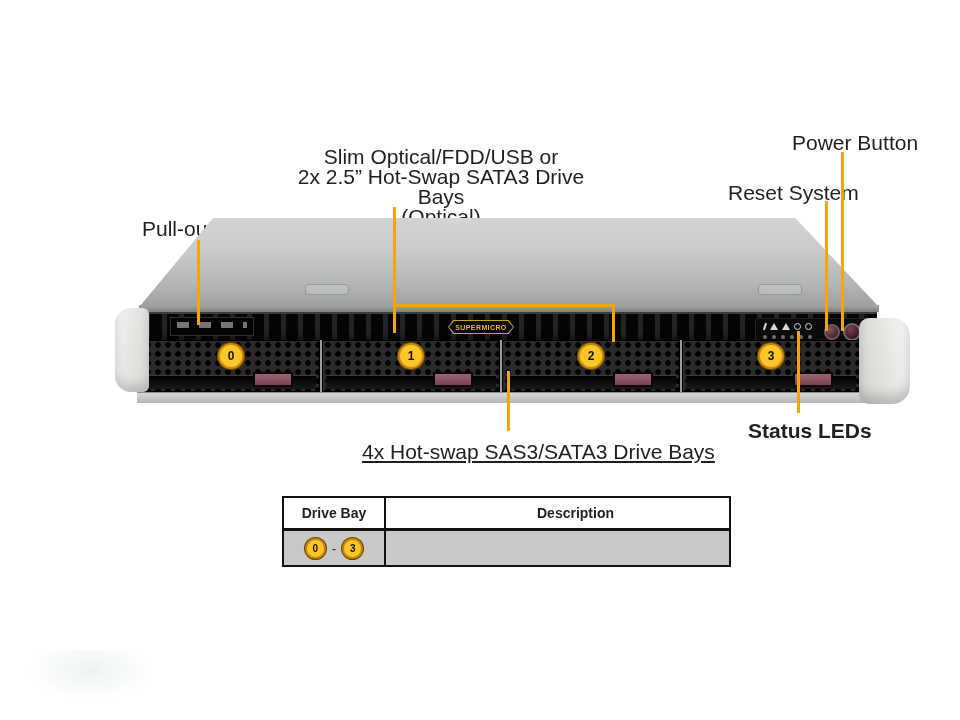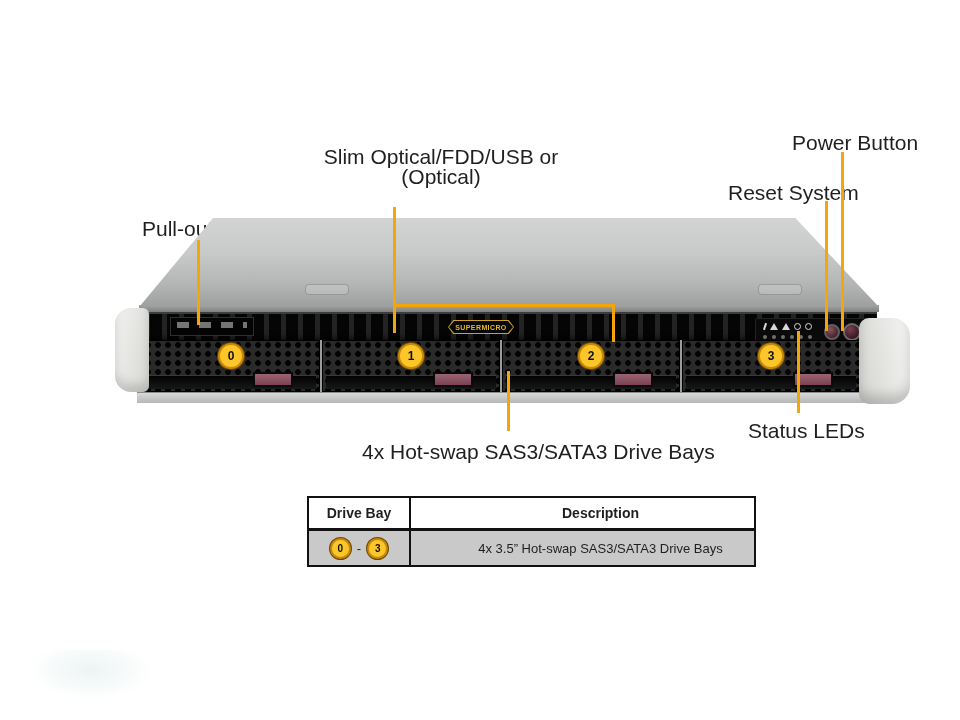--- a/index.html
+++ b/index.html
@@ -6,22 +6,22 @@
   .page{position:relative;width:960px;height:720px;background:#ffffff;overflow:hidden;
         font-family:"Liberation Sans",sans-serif;color:#1f1f1f;}
 
   
   .figure-title{position:absolute;top:65px;left:0;width:960px;text-align:center;
                 font-size:15.5px;font-style:italic;}
   .lbl{position:absolute;font-size:21px;white-space:nowrap;}
   #lbl-power{top:131px;left:792px;}
   #lbl-reset{top:181px;left:728px;}
   #lbl-pullout{top:217px;left:142px;}
-  #lbl-status{top:419px;left:748px;}
-  #lbl-bays{top:440px;left:362px;width:322px;text-align:right;}
+  #lbl-status{top:419px;left:748px;font-weight:bold;}
+  #lbl-bays{top:440px;left:362px;width:322px;text-align:right;text-decoration:underline;}
   #lbl-optional{top:147px;left:280px;width:322px;text-align:center;line-height:20px;white-space:normal;}
 
   
   .line{position:absolute;background:#F2A60B;}
   #ln-pullout{left:197px;top:240px;width:3px;height:85px;}
   #ln-opt-left{left:393px;top:207px;width:3px;height:126px;}
   #ln-opt-h{left:393px;top:304px;width:222px;height:3px;}
   #ln-opt-right{left:612px;top:304px;width:3px;height:38px;}
   #ln-reset{left:825px;top:201px;width:3px;height:130px;}
   #ln-power{left:841px;top:152px;width:3px;height:179px;}
@@ -83,21 +83,21 @@
   .bottom-strip{position:absolute;left:22px;top:174px;width:745px;height:10px;
                 border-top:1px solid #8a8d8c;background:linear-gradient(#d8dad9,#b5b7b6);}
   .handle-left{position:absolute;left:0;top:90px;width:34px;height:84px;
                background:linear-gradient(100deg,#f3f3f1,#d6d6d3);
                border-radius:16px 6px 6px 16px;box-shadow:inset 0 -8px 10px rgba(0,0,0,.15);}
   .handle-right{position:absolute;left:744px;top:100px;width:51px;height:86px;
                 background:linear-gradient(260deg,#f5f5f3,#d3d3d0);
                 border-radius:10px 18px 18px 10px;box-shadow:inset 0 -9px 11px rgba(0,0,0,.18);}
 
   
-  .dtable{position:absolute;left:307px;top:496px;width:445px;border:2px solid #111;background:#fff;}
+  .dtable{position:absolute;left:282px;top:496px;width:445px;border:2px solid #111;background:#fff;}
   .dt-header{display:flex;height:30px;border-bottom:3px solid #111;align-items:center;
              font-size:14px;font-weight:bold;}
   .dt-row{display:flex;height:34px;background:#c9c9c9;align-items:center;font-size:13px;}
   .dt-c1{width:100px;border-right:2px solid #111;text-align:center;align-self:stretch;
          display:flex;align-items:center;justify-content:center;gap:6px;}
   .dt-c2{flex:1;text-align:center;margin-left:36px;}
   .tbadge{display:inline-flex;width:17px;height:17px;border-radius:50%;background:#FCC62A;
           border:2px solid #c8880a;align-items:center;justify-content:center;
           font-size:10px;font-weight:bold;color:#111;box-shadow:0 0 0 1px #6e4a00;}
 
@@ -107,20 +107,21 @@
 </head>
 <body>
 
 <div class="page">
 
 
   <div class="lbl" id="lbl-power">Power Button</div>
   <div class="lbl" id="lbl-reset">Reset System</div>
   <div class="lbl" id="lbl-optional">
     <div>Slim Optical/FDD/USB or</div>
+    <div>2x 2.5” Hot-Swap SATA3 Drive Bays</div>
     <div>(Optical)</div>
   </div>
   <div class="lbl" id="lbl-pullout">Pull-out Tag</div>
   <div class="lbl" id="lbl-status">Status LEDs</div>
   <div class="lbl" id="lbl-bays">4x Hot-swap SAS3/SATA3 Drive Bays</div>
 
   <div class="server">
     <div class="lid">
       <div class="lid-mark" id="lid-mark-1"></div>
       <div class="lid-mark" id="lid-mark-2"></div>
@@ -194,18 +195,17 @@
     <div class="dt-header">
       <div class="dt-c1">Drive Bay</div>
       <div class="dt-c2">Description</div>
     </div>
     <div class="dt-row">
       <div class="dt-c1">
         <span class="tbadge">0</span>
         <span>-</span>
         <span class="tbadge">3</span>
       </div>
-      <div class="dt-c2">4x 3.5” Hot-swap SAS3/SATA3 Drive Bays</div>
     </div>
   </div>
 
   <div class="watermark"></div>
 </div>
 
 </body></html>

